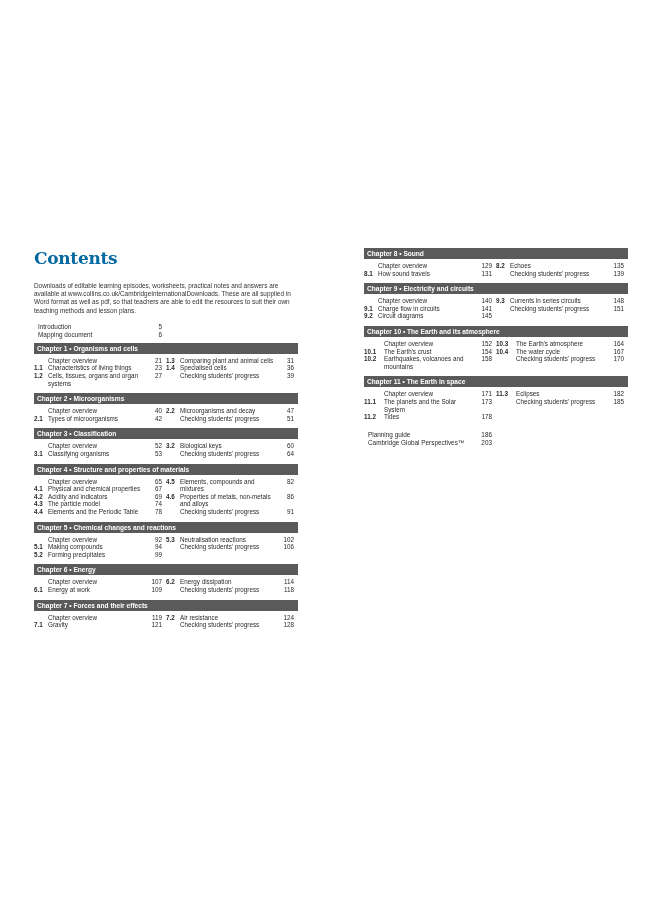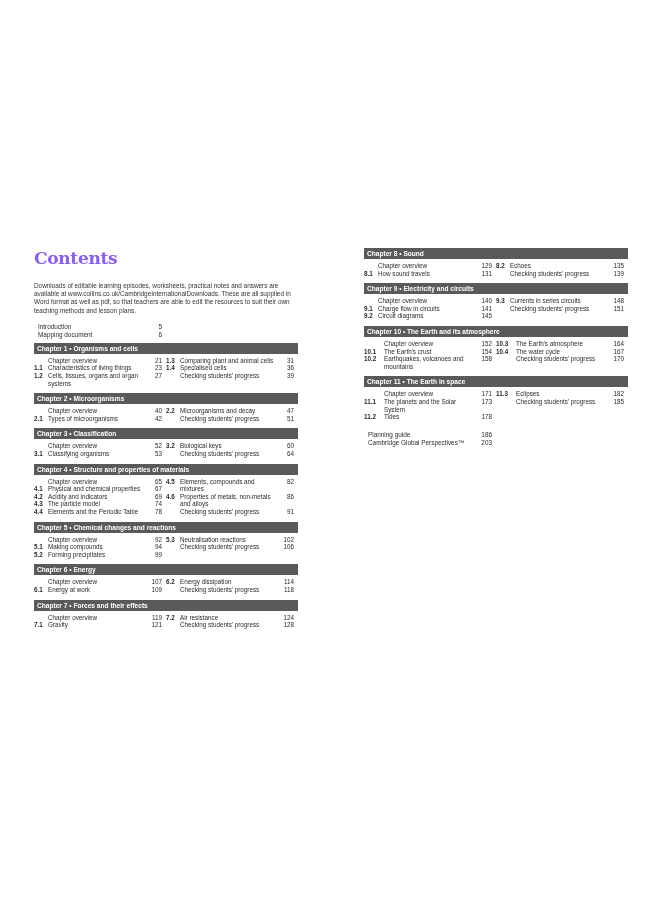--- a/index.html
+++ b/index.html
@@ -1,21 +1,21 @@
 <!DOCTYPE html>
 <html><head>
 <meta charset="utf-8">
 <style>
   html, body { margin:0; padding:0; }
   body { width:660px; height:900px; background:#ffffff; position:relative; overflow:hidden;
          font-family:"Liberation Sans", sans-serif; color:#2a2a2a; }
   .col { position:absolute; }
   #left { left:34px; top:248px; width:264px; }
   #right { left:364px; top:248px; width:264px; }
-  .title { font-family:"DejaVu Serif", serif; font-weight:bold; font-size:17px; color:#8b5cf6; margin:0 0 14px 0; letter-spacing:-0.3px; }
+  .title { font-family:"DejaVu Serif", serif; font-weight:bold; font-size:17px; color:#0369a1; margin:0 0 14px 0; letter-spacing:-0.3px; }
   .intro { font-size:6.4px; line-height:8.2px; color:#333; margin:0 0 8px 0; }
   .front { font-size:6.4px; line-height:8px; margin:0 0 4px 4px; }
   .front .row { display:flex; width:124px; justify-content:space-between; }
   .chapter { margin-bottom:6px; }
   .bar { background:#5a5a5a; color:#fff; font-size:6.6px; font-weight:bold; height:11px; line-height:11px; padding-left:3px; margin-bottom:3px; white-space:nowrap; }
   .cols { display:flex; font-size:6.3px; line-height:7.6px; }
   .half { width:132px; }
   .entry { display:flex; }
   .num { width:14px; font-weight:bold; flex:none; }
   .txt { flex:1; }

